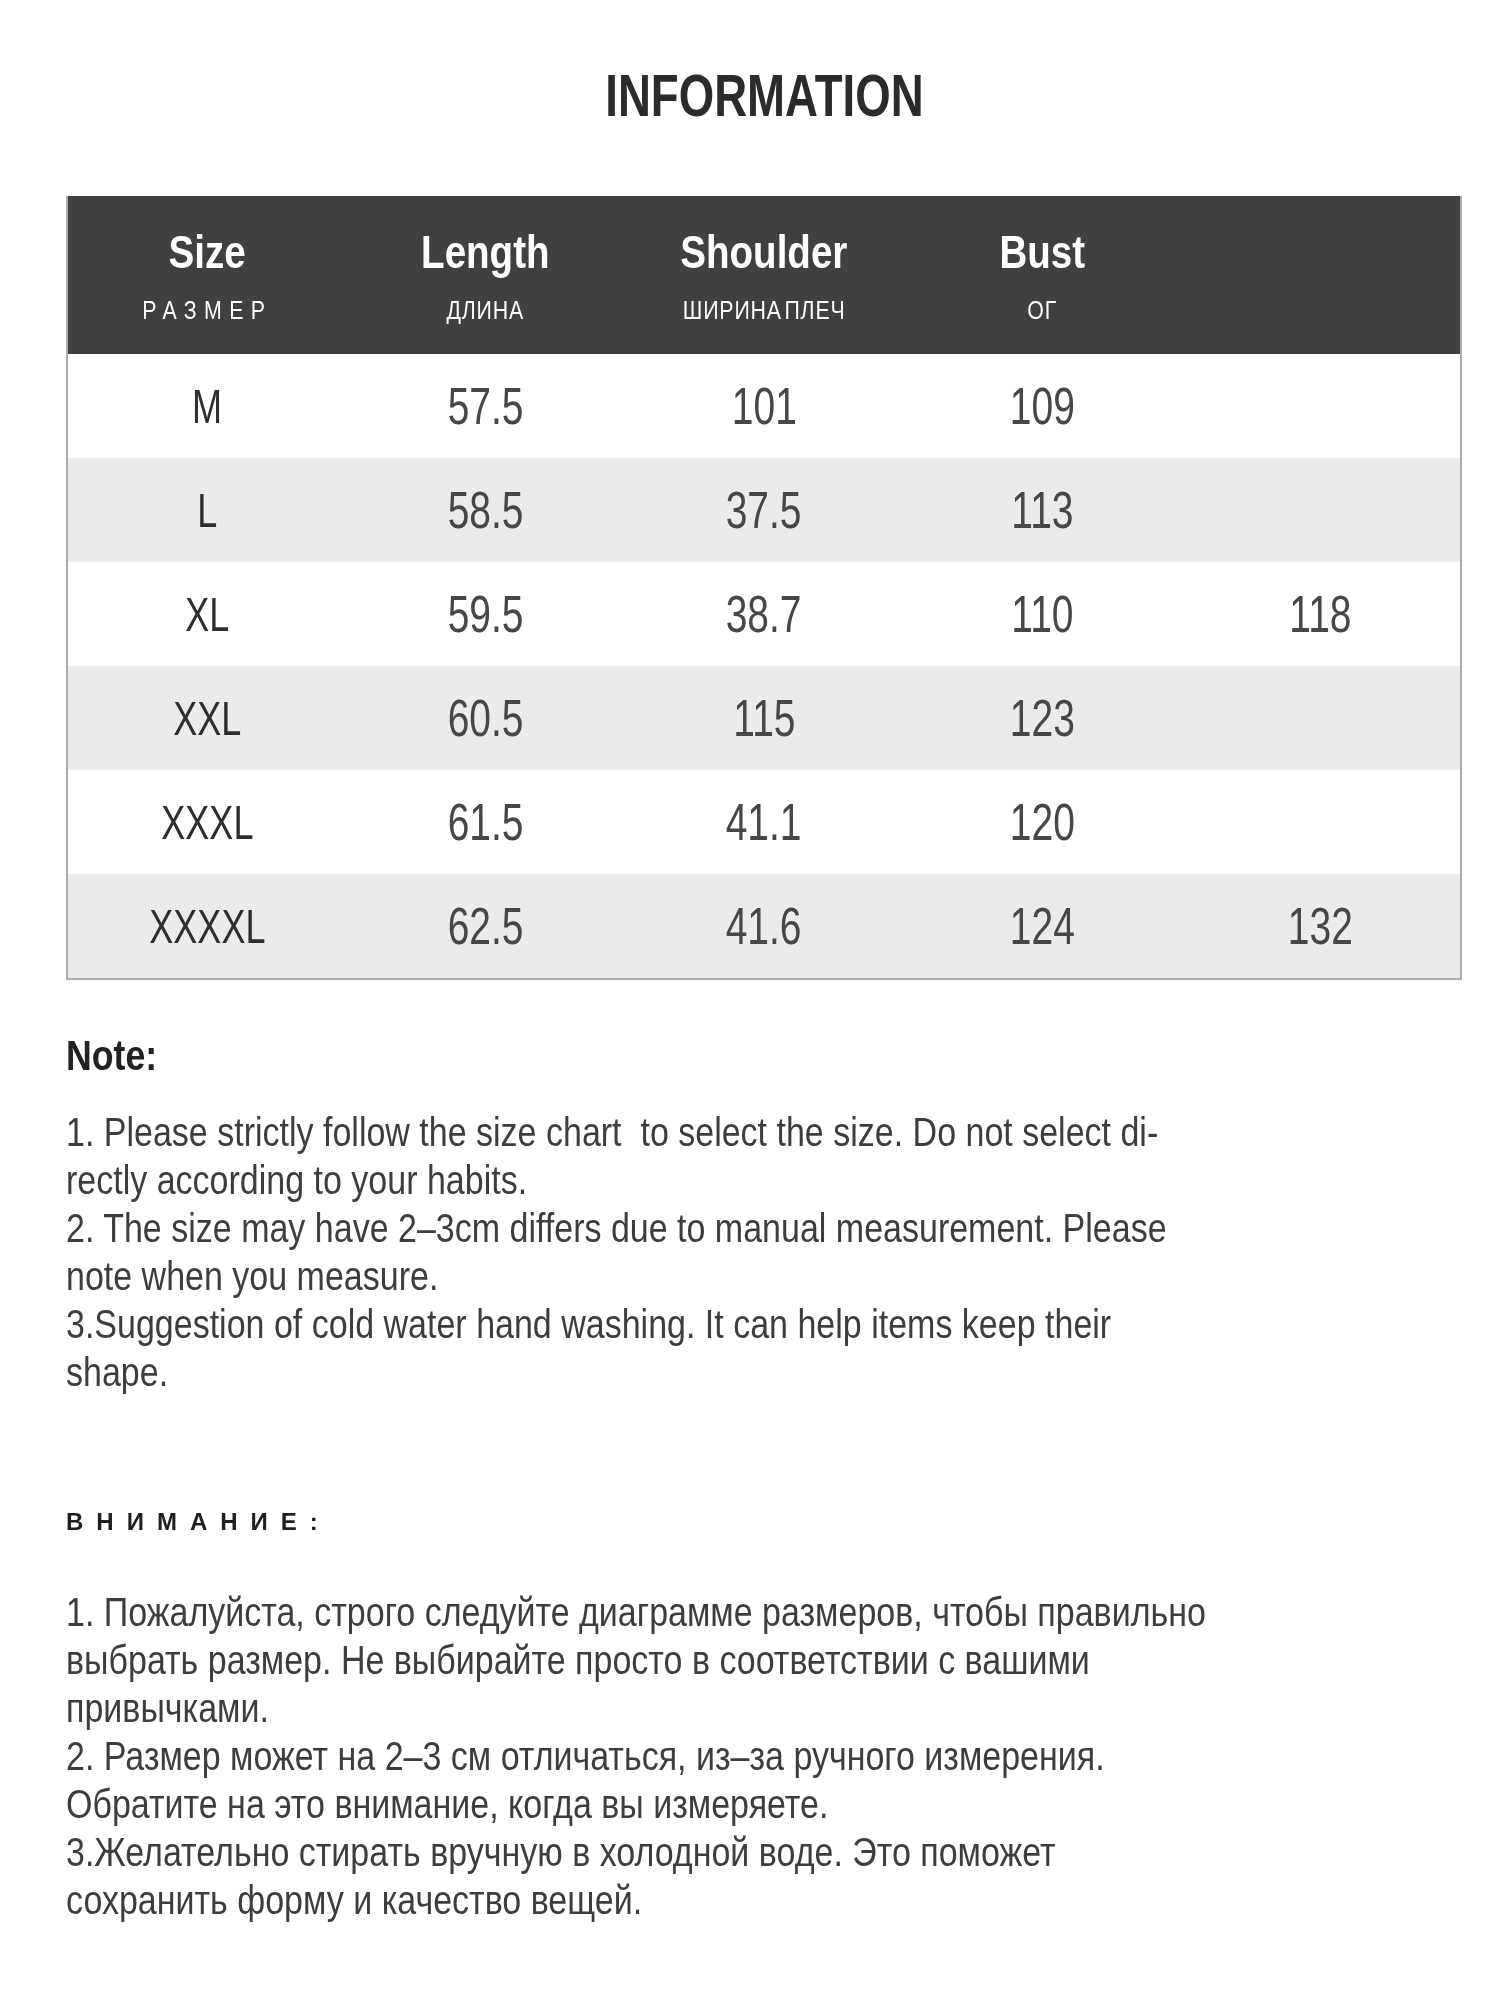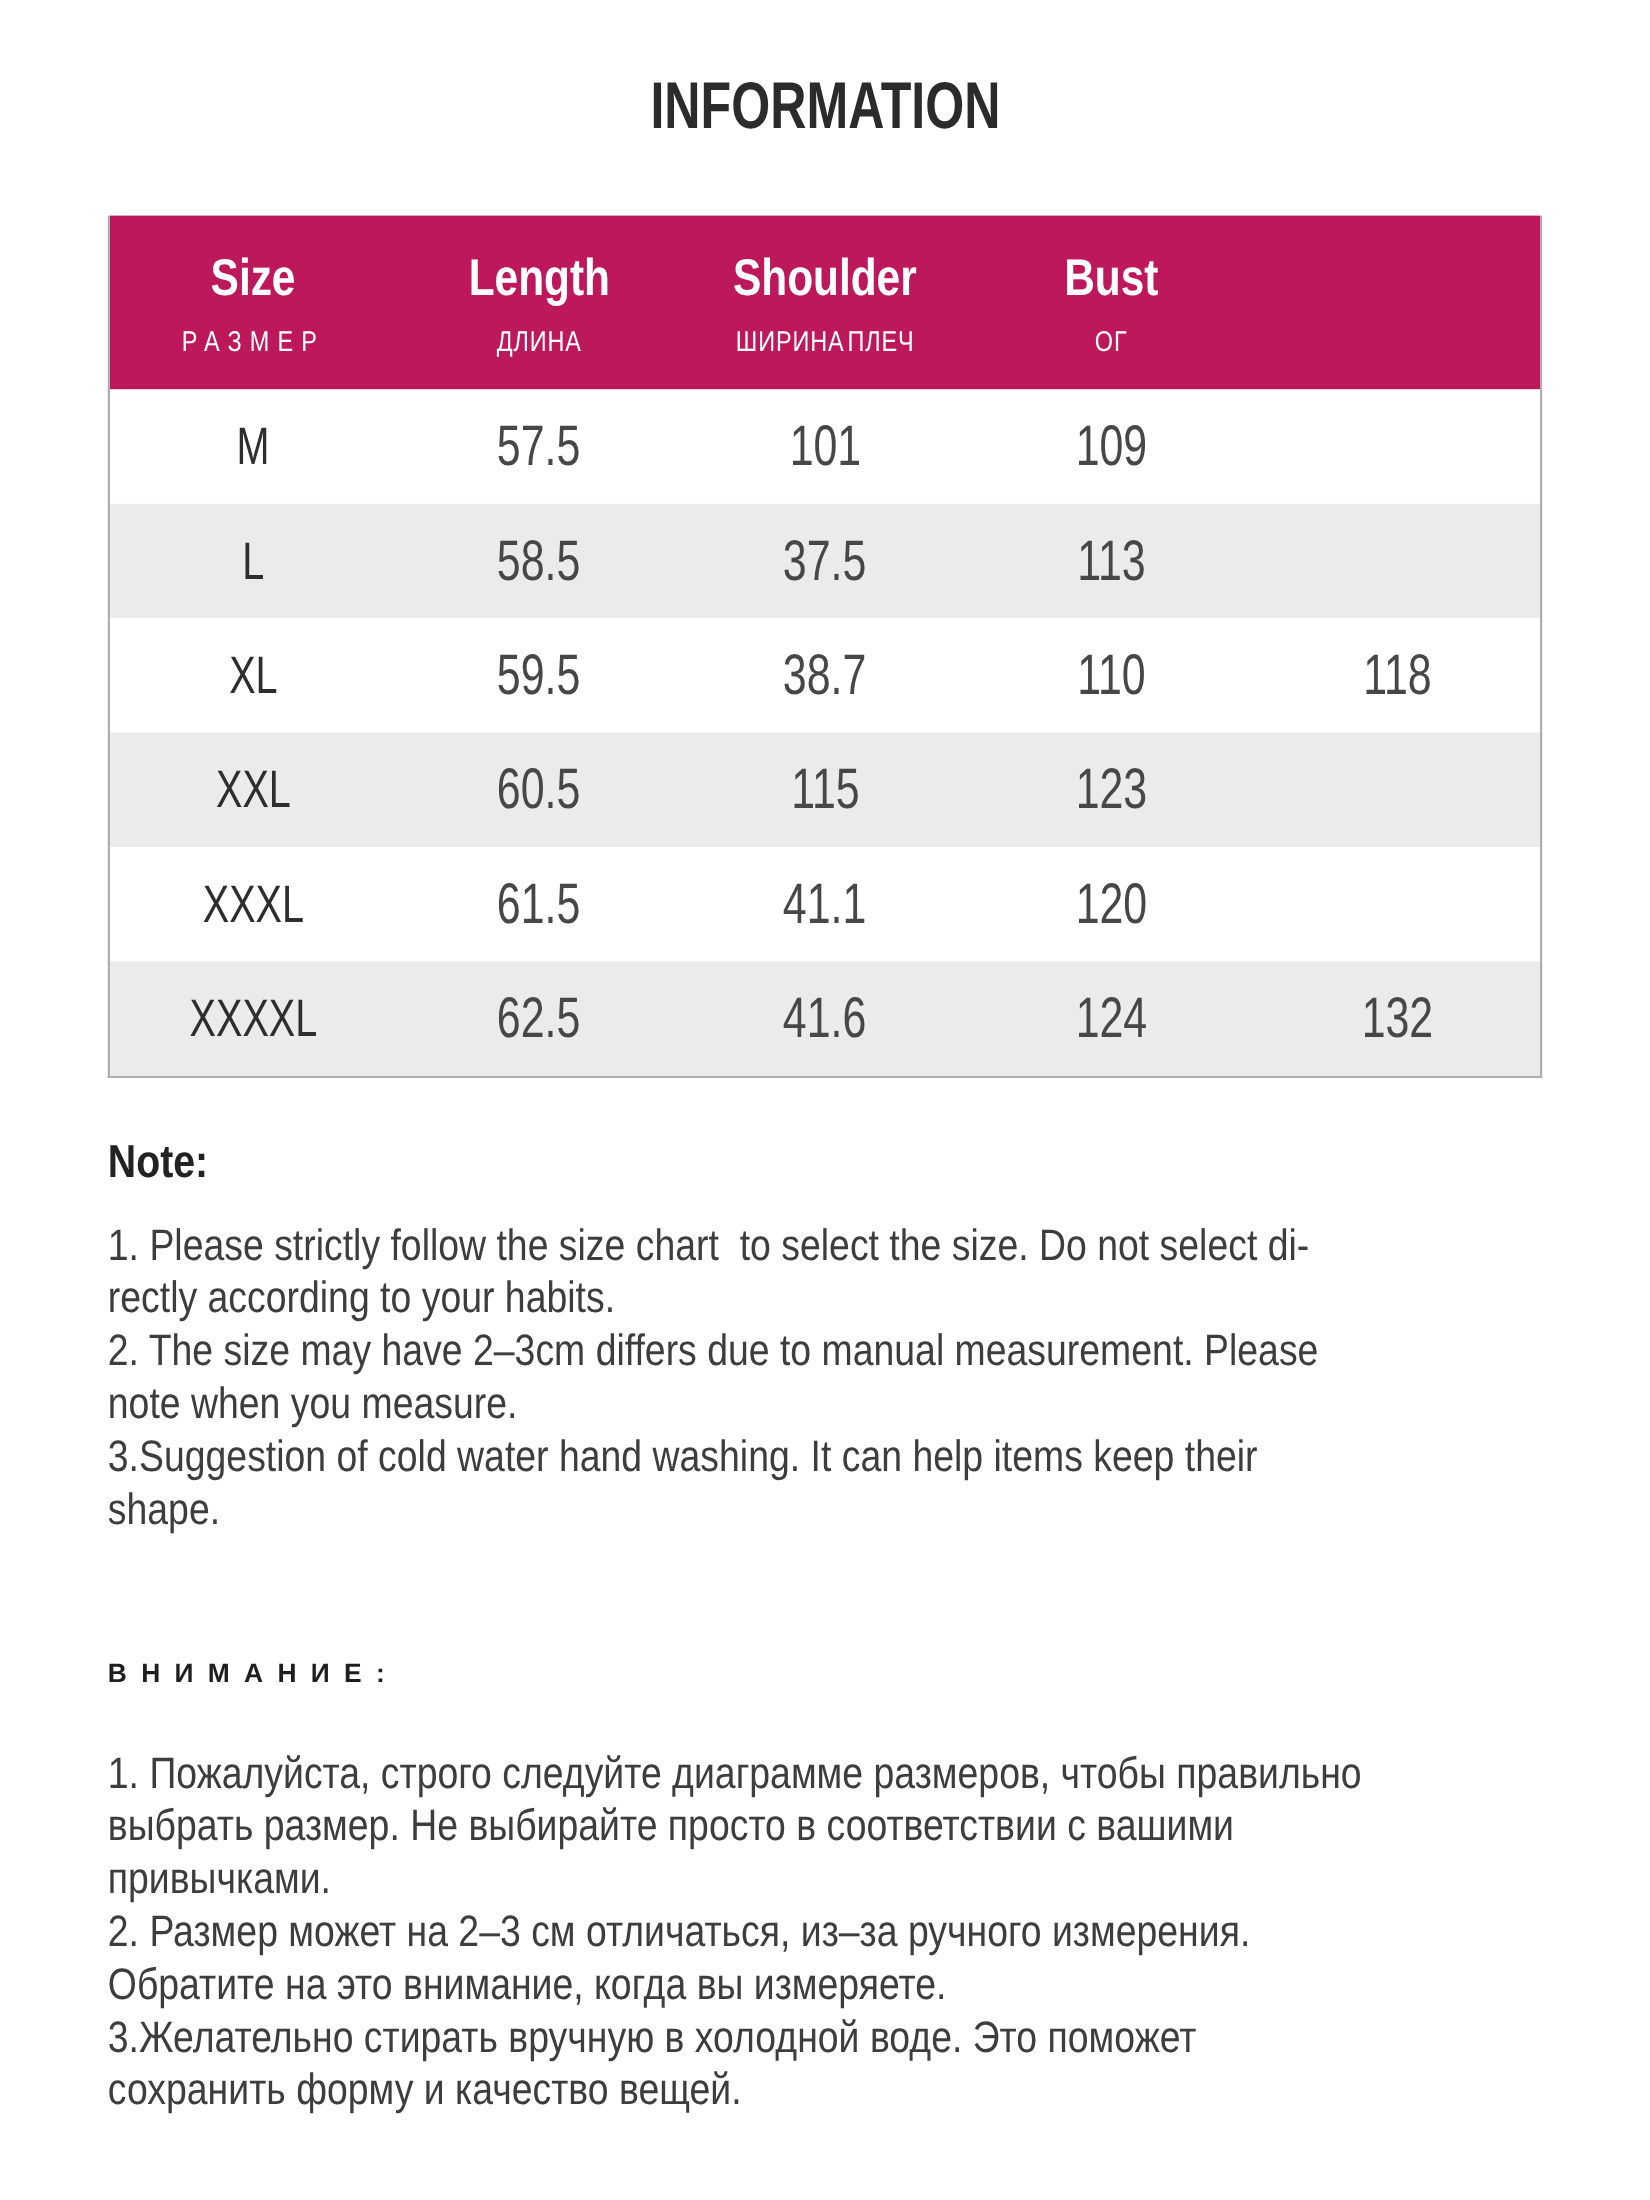--- a/index.html
+++ b/index.html
@@ -1,32 +1,32 @@
 <!DOCTYPE html>
 <html><head>
 <meta charset="utf-8">
 <style>
   html,body { margin:0; padding:0; }
   body {
     width:1500px; height:2000px; background:#ffffff; overflow:hidden;
     font-family:"Liberation Sans","DejaVu Sans",sans-serif; color:#333;
   }
-  .page { padding:0 98px; }
+  .page { padding:0 38px;margin-left:28px; }
 
   
   .title-row { margin-top:64px; text-align:center; height:64px; }
   .title {
     display:inline-block; font-size:60px; line-height:64px; font-weight:700;
     color:#2b2b2b; transform:scaleX(0.76); white-space:nowrap;
   }
 
   
   .size-table { margin-top:68px; border:2px solid #aeaeae; border-top:none; }
   .thead {
-    background:#be185d; height:158px;
+    background:#404040; height:158px;
     display:grid; grid-template-columns:repeat(5,1fr);text-align:center;
   }
   .th { display:flex; flex-direction:column; align-items:center; justify-content:center; }
   .th-en {
     display:inline-block; font-size:47px; font-weight:600; color:#ffffff;
     transform:scaleX(0.82); white-space:nowrap;
   }
   .th-ru {
     display:inline-block; margin-top:16px; font-size:26px; color:#ffffff;
     letter-spacing:1px; word-spacing:-5px; transform:scaleX(0.82); white-space:nowrap;

